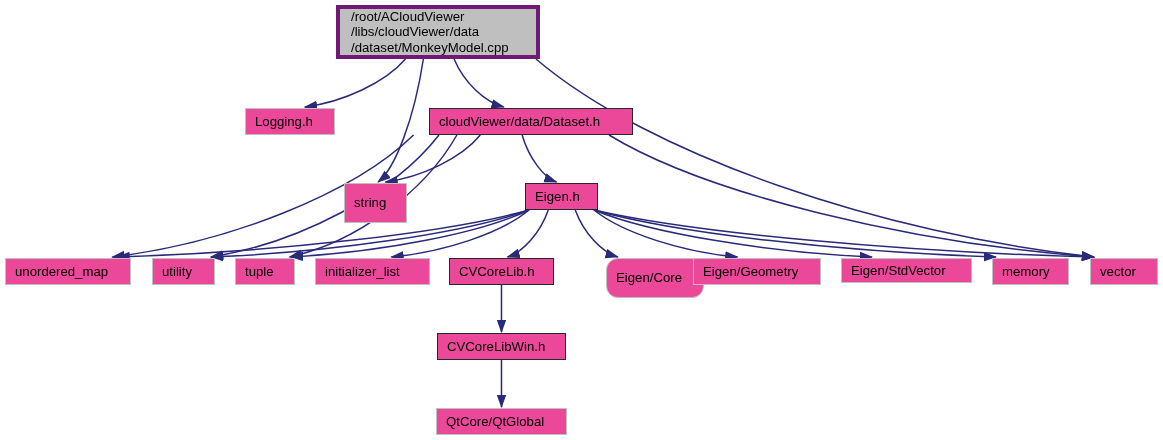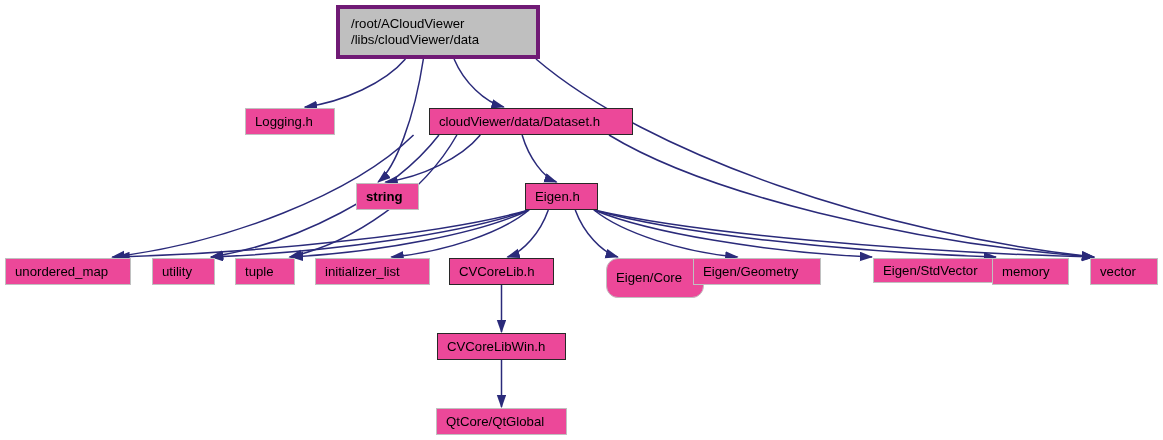--- a/index.html
+++ b/index.html
@@ -79,31 +79,31 @@
         <path d="M575.25,210 C583.75,233.04 601.6,252.24 617.75,257" fill="none" stroke="#2a2a7a" stroke-width="1.5" marker-end="url(#arrow)"></path>
         <path d="M594,210 C622.69,233.04 682.9390000000001,252.24 737.45,257" fill="none" stroke="#2a2a7a" stroke-width="1.5" marker-end="url(#arrow)"></path>
         <path d="M594,210 C649.6,233.04 766.36,252.24 872,257" fill="none" stroke="#2a2a7a" stroke-width="1.5" marker-end="url(#arrow)"></path>
         <path d="M594,210 C674.4,233.04 843.24,252.24 996,257" fill="none" stroke="#2a2a7a" stroke-width="1.5" marker-end="url(#arrow)"></path>
         <path d="M594,210 C694,233.04 904,252.24 1094,257" fill="none" stroke="#2a2a7a" stroke-width="1.5" marker-end="url(#arrow)"></path>
         <path d="M501.5,285 L501.5,332" fill="none" stroke="#2a2a7a" stroke-width="1.5" marker-end="url(#arrow)"></path>
         <path d="M501.5,360 L501.5,407" fill="none" stroke="#2a2a7a" stroke-width="1.5" marker-end="url(#arrow)"></path>
       </g>
   </svg>
   <div id="nodes">
-      <div class="node root project" style="left: 336px; top: 5px; width: 204px; height: 54px;"><span class="line">/root/ACloudViewer</span><span class="line">/libs/cloudViewer/data</span></div>
+      <div class="node root project" style="left: 336px; top: 5px; width: 204px; height: 54px;"><span class="line">/root/ACloudViewer</span><span class="line">/libs/cloudViewer/data</span><span class="line">/dataset/MonkeyModel.cpp</span></div>
       <div class="node system" style="left: 245px; top: 108px; width: 90px; height: 27px;"><span class="line">Logging.h</span></div>
       <div class="node project" style="left: 409px; top: 108px; width: 204px; height: 27px; margin-left: 20px;"><span class="line">cloudViewer/data/Dataset.h</span></div>
-      <div class="node system" style="left: 356px; top: 183px; width: 63px; height: 27px; font-weight: bold;"><span class="line">string</span></div>
+      <div class="node system" style="left: 344px; top: 183px; width: 63px; height: 40px;"><span class="line">string</span></div>
       <div class="node project" style="left: 525px; top: 183px; width: 73px; height: 27px;"><span class="line">Eigen.h</span></div>
       <div class="node system" style="left: 5px; top: 258px; width: 126px; height: 27px;"><span class="line">unordered_map</span></div>
       <div class="node system" style="left: 152px; top: 258px; width: 63px; height: 27px;"><span class="line">utility</span></div>
       <div class="node system" style="left: 235px; top: 258px; width: 60px; height: 27px;"><span class="line">tuple</span></div>
       <div class="node system" style="left: 315px; top: 258px; width: 115px; height: 27px;"><span class="line">initializer_list</span></div>
       <div class="node project" style="left: 449px; top: 258px; width: 105px; height: 27px;"><span class="line">CVCoreLib.h</span></div>
       <div class="node system" style="left: 606px; top: 258px; width: 98px; height: 40px; border-radius: 12px;"><span class="line">Eigen/Core</span></div>
       <div class="node system" style="left: 693px; top: 258px; width: 128px; height: 27px;"><span class="line">Eigen/Geometry</span></div>
-      <div class="node system" style="left: 841px; top: 258px; width: 131px; height: 25px; margin-left: 32px;"><span class="line">Eigen/StdVector</span></div>
+      <div class="node system" style="left: 841px; top: 258px; width: 131px; height: 25px;"><span class="line">Eigen/StdVector</span></div>
       <div class="node system" style="left: 992px; top: 258px; width: 77px; height: 27px;"><span class="line">memory</span></div>
       <div class="node system" style="left: 1090px; top: 258px; width: 68px; height: 27px;"><span class="line">vector</span></div>
       <div class="node project" style="left: 437px; top: 333px; width: 129px; height: 27px;"><span class="line">CVCoreLibWin.h</span></div>
       <div class="node system" style="left: 436px; top: 408px; width: 131px; height: 27px;"><span class="line">QtCore/QtGlobal</span></div>
     </div>
 </div>
 
 </body></html>

